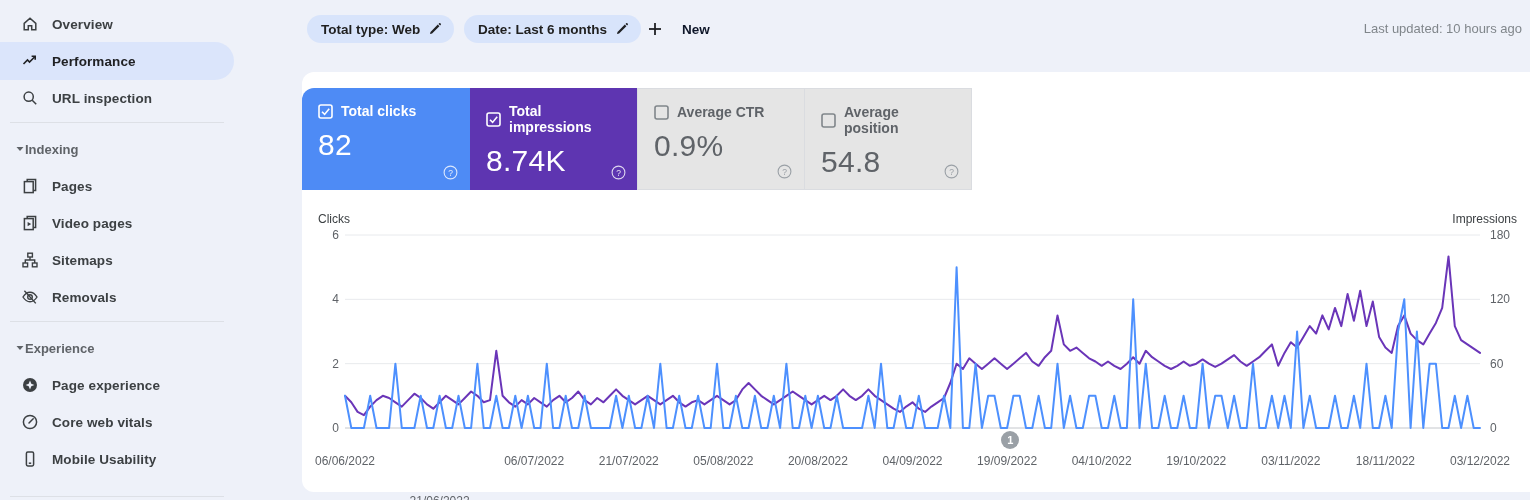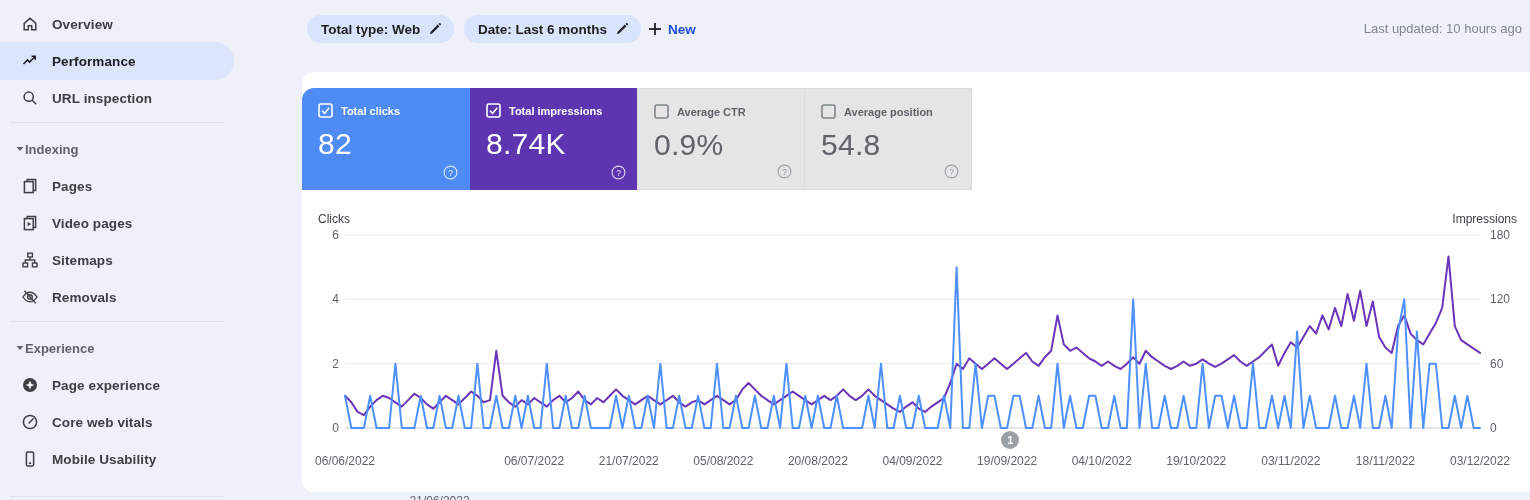--- a/index.html
+++ b/index.html
@@ -19,36 +19,36 @@
   .side-section .caret { margin-left:15px; width:10px; height:10px; display:flex; }
   .side-section .sec-label { font-size:13px; font-weight:bold; color:#5f6368; }
 
   
   .chip { position:absolute; top:15px; height:28px; background:#d8e4fb; border-radius:14px;
     display:flex; align-items:center; padding:0 12px 0 14px; cursor:pointer; }
   .chip .chip-label { font-size:13.5px; font-weight:bold; color:#1f1f1f; }
   .chip .pencil { width:14px; height:14px; margin-left:8px; display:flex; }
   .new-btn { position:absolute; top:15px; left:648px; height:28px; display:flex; align-items:center; cursor:pointer; }
   .new-btn .plus { width:14px; height:14px; display:flex; }
-  .new-btn .new-label { margin-left:6px; font-size:13.5px; font-weight:bold; color:#1d4ed8; }
+  .new-btn .new-label { margin-left:20px; font-size:13.5px; font-weight:bold; color:#0f172a; }
   .last-updated { position:absolute; top:21px; right:8px; font-size:13px; color:#80868b; }
 
   
   .panel { position:absolute; left:302px; top:72px; width:1228px; height:420px;
     background:#ffffff; border-radius:12px 0 0 12px; }
 
   
   .cards { position:absolute; left:0; top:16px; display:flex; }
   .card { position:relative; width:168px; height:102px; padding:15px 16px; cursor:pointer; background:#e5e5e5; }
   .card.blue { background:#4e8bf5; border-radius:12px 0 0 0; }
   .card.purple { background:#5e35b1; }
   .card.white { border:1px solid #dadce0; margin-left:-1px; }
   .card-top { display:flex; align-items:center; }
   .card .cb { width:15px; height:15px; display:flex; }
-  .card .card-label { margin-left:8px; font-size:11px; font-weight:bold; }
+  .card .card-label { margin-left:8px; font-size:14px; font-weight:bold; }
   .card.blue .card-label, .card.purple .card-label { color:#ffffff; }
   .card.white .card-label { color:#5f6368; }
   .card .card-value { margin-top:9px; font-size:30px; letter-spacing:.3px; }
   .card.blue .card-value, .card.purple .card-value { color:#ffffff; }
   .card.white .card-value { color:#5f6368; }
   .card .help { position:absolute; right:12px; bottom:10px; width:15px; height:15px; display:flex; }
 
   
   .chart-area { position:absolute; left:0; top:0; width:1228px; height:420px; }
   .axis-title { position:absolute; top:140px; font-size:12px; color:#3c4043; }

